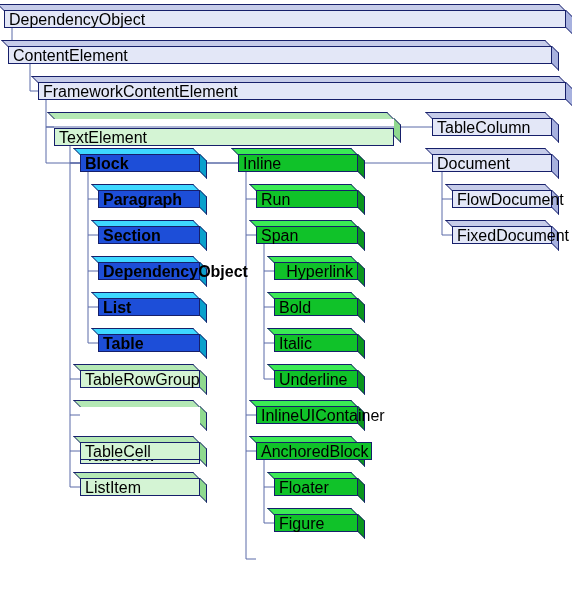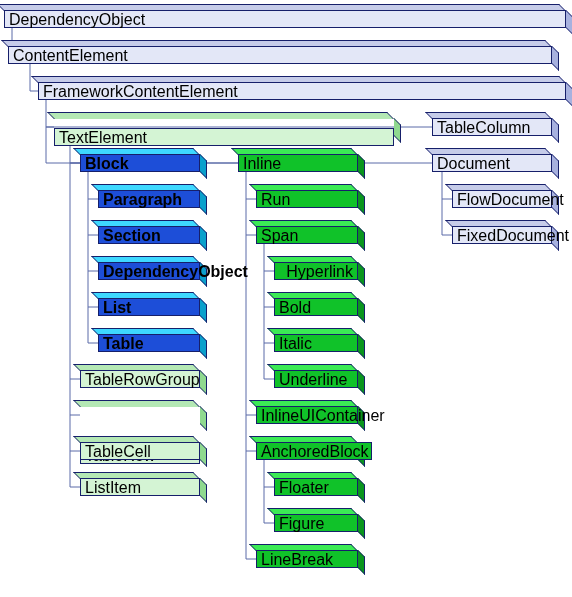--- a/index.html
+++ b/index.html
@@ -265,18 +265,13 @@
     <div class="node3d pal-green" style="left: 274px; top: 472px; width: 90px; height: 24px;">
       <div class="face top" style="width: 84px; left: 0px;"></div>
       <div class="face side" style="left: 84px; height: 18px;"></div>
       <div class="face front" style="width: 84px; height: 18px;"><span class="label">Floater</span></div>
     </div>
     <div class="node3d pal-green" style="left: 274px; top: 508px; width: 90px; height: 24px;">
       <div class="face top" style="width: 84px; left: 0px;"></div>
       <div class="face side" style="left: 84px; height: 18px;"></div>
       <div class="face front" style="width: 84px; height: 18px;"><span class="label">Figure</span></div>
     </div>
-    <div class="node3d pal-green" style="left: 256px; top: 544px; width: 108px; height: 24px;">
-      <div class="face top" style="width: 102px; left: 0px;"></div>
-      <div class="face side" style="left: 102px; height: 18px;"></div>
-      <div class="face front" style="width: 102px; height: 18px;"><span class="label">LineBreak</span></div>
-    </div>
   </div>
 
 </body></html>

